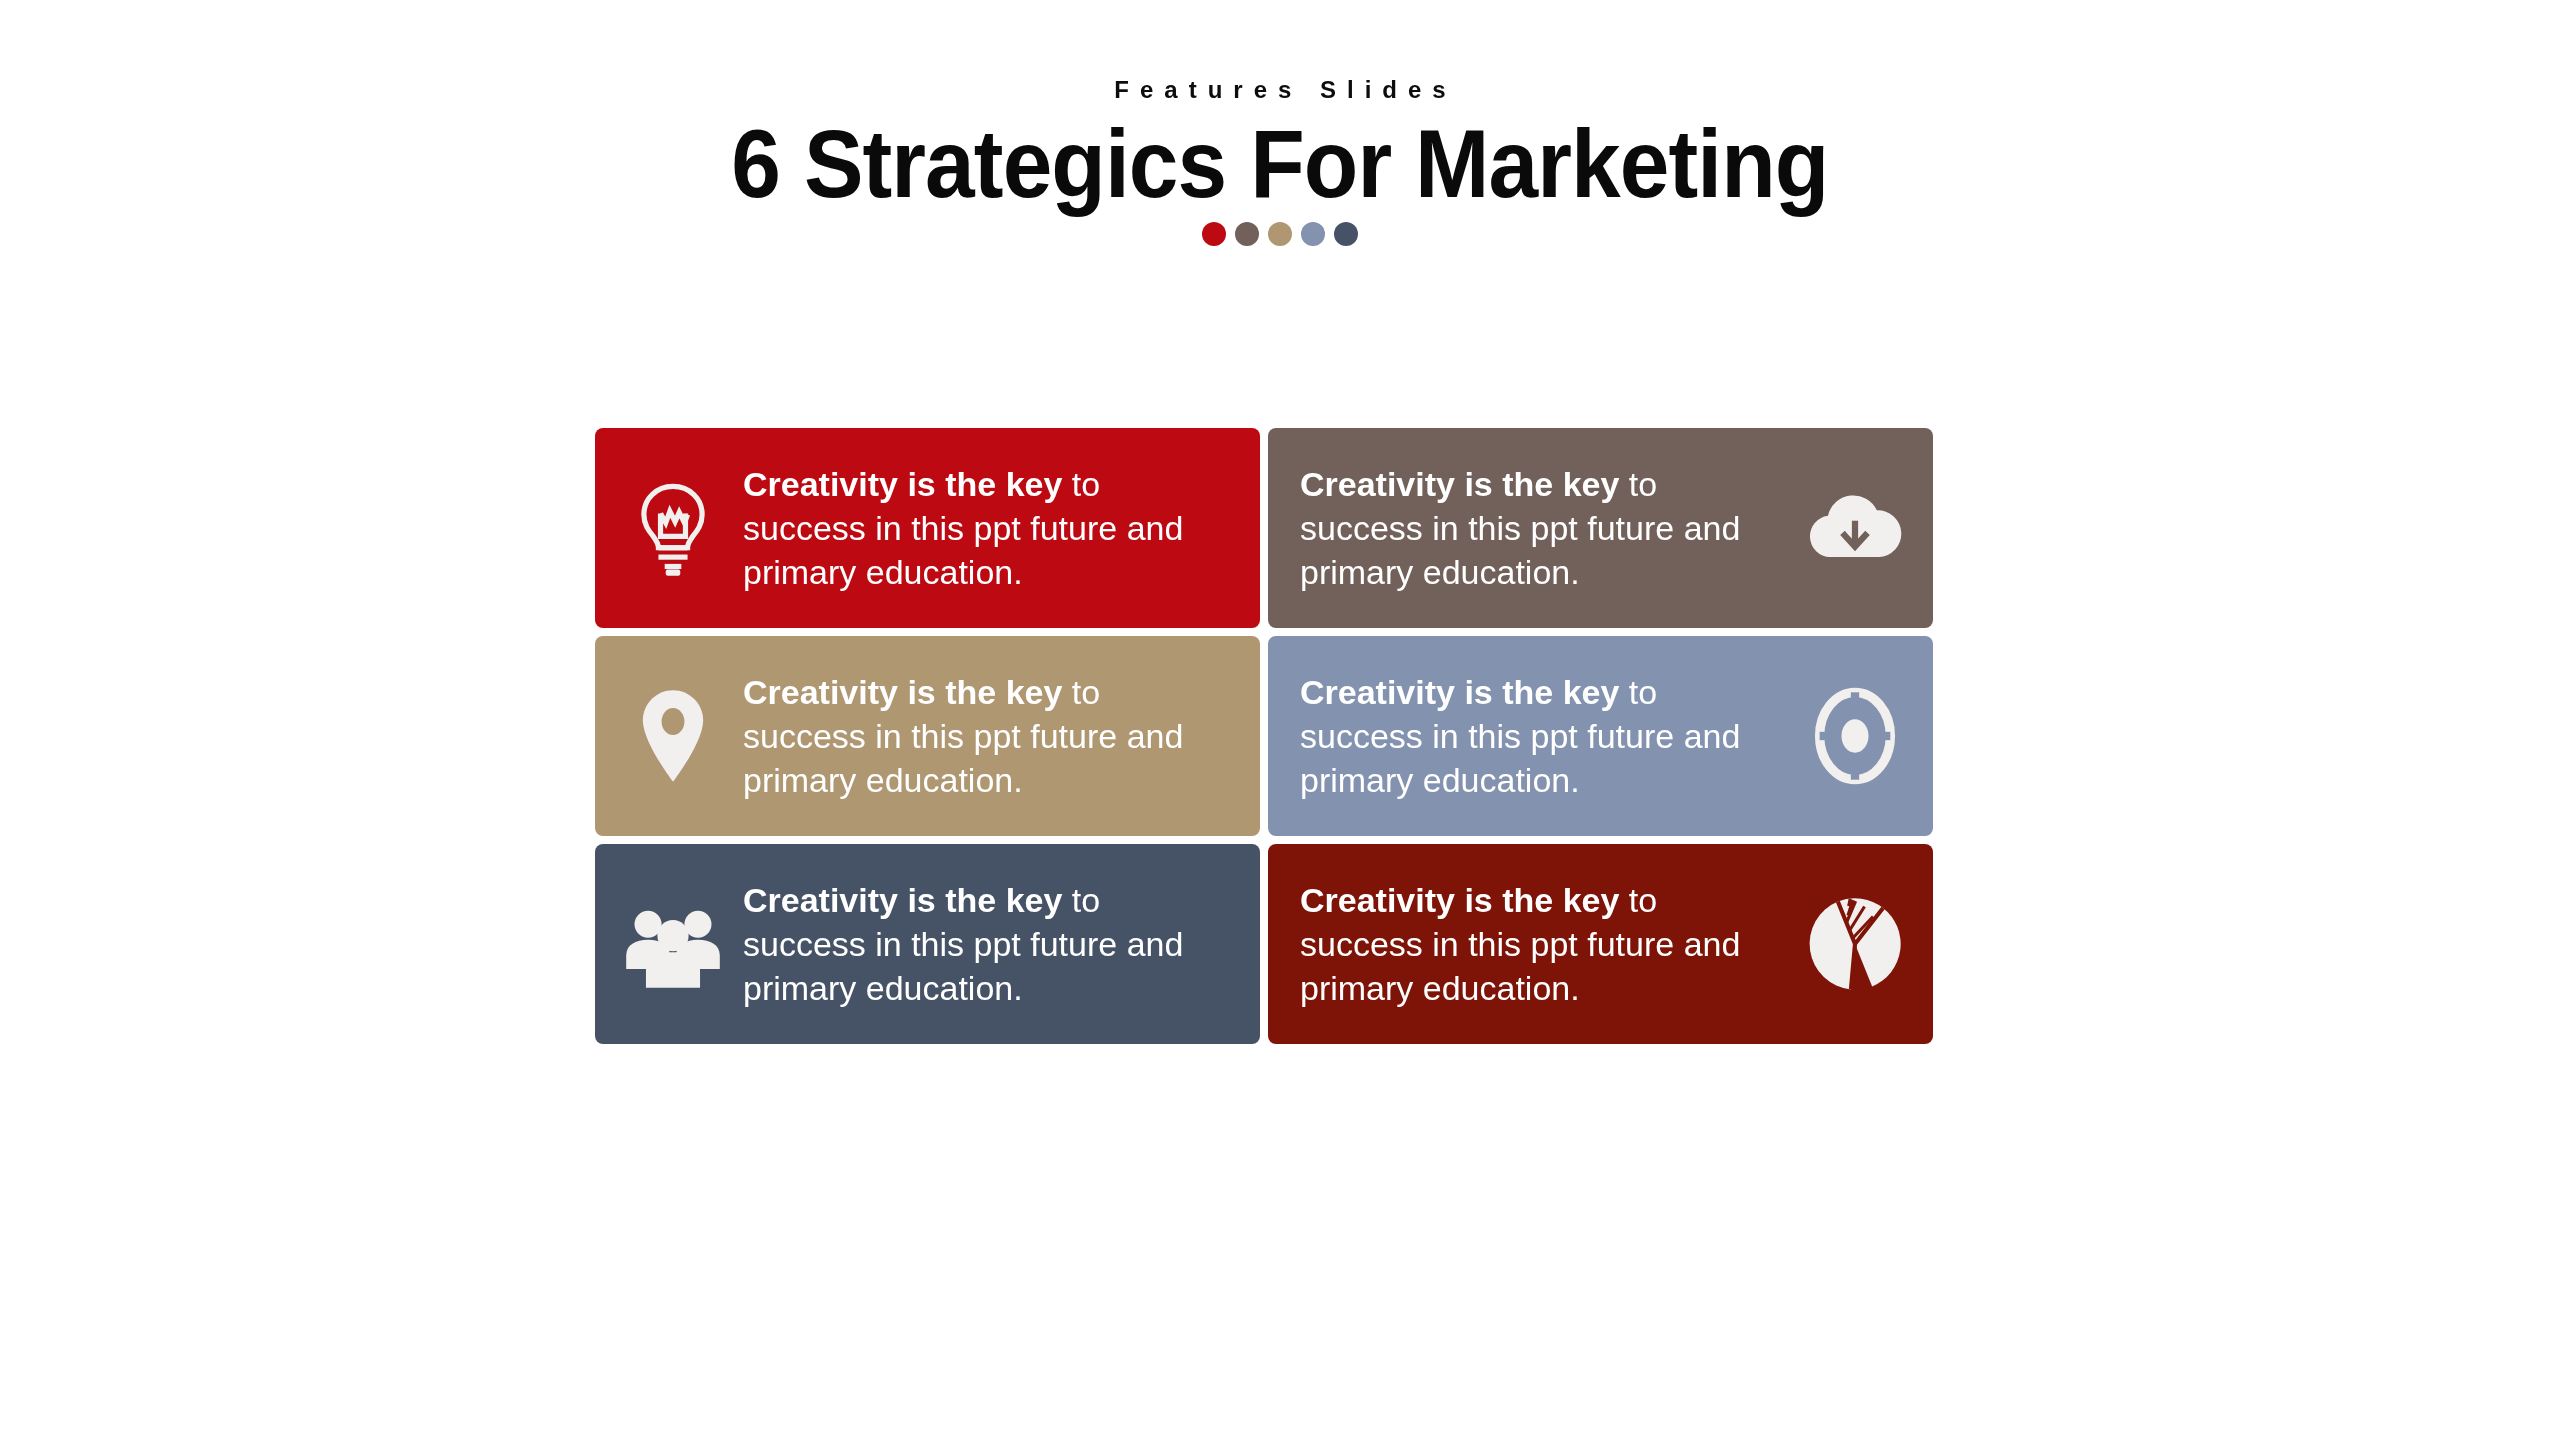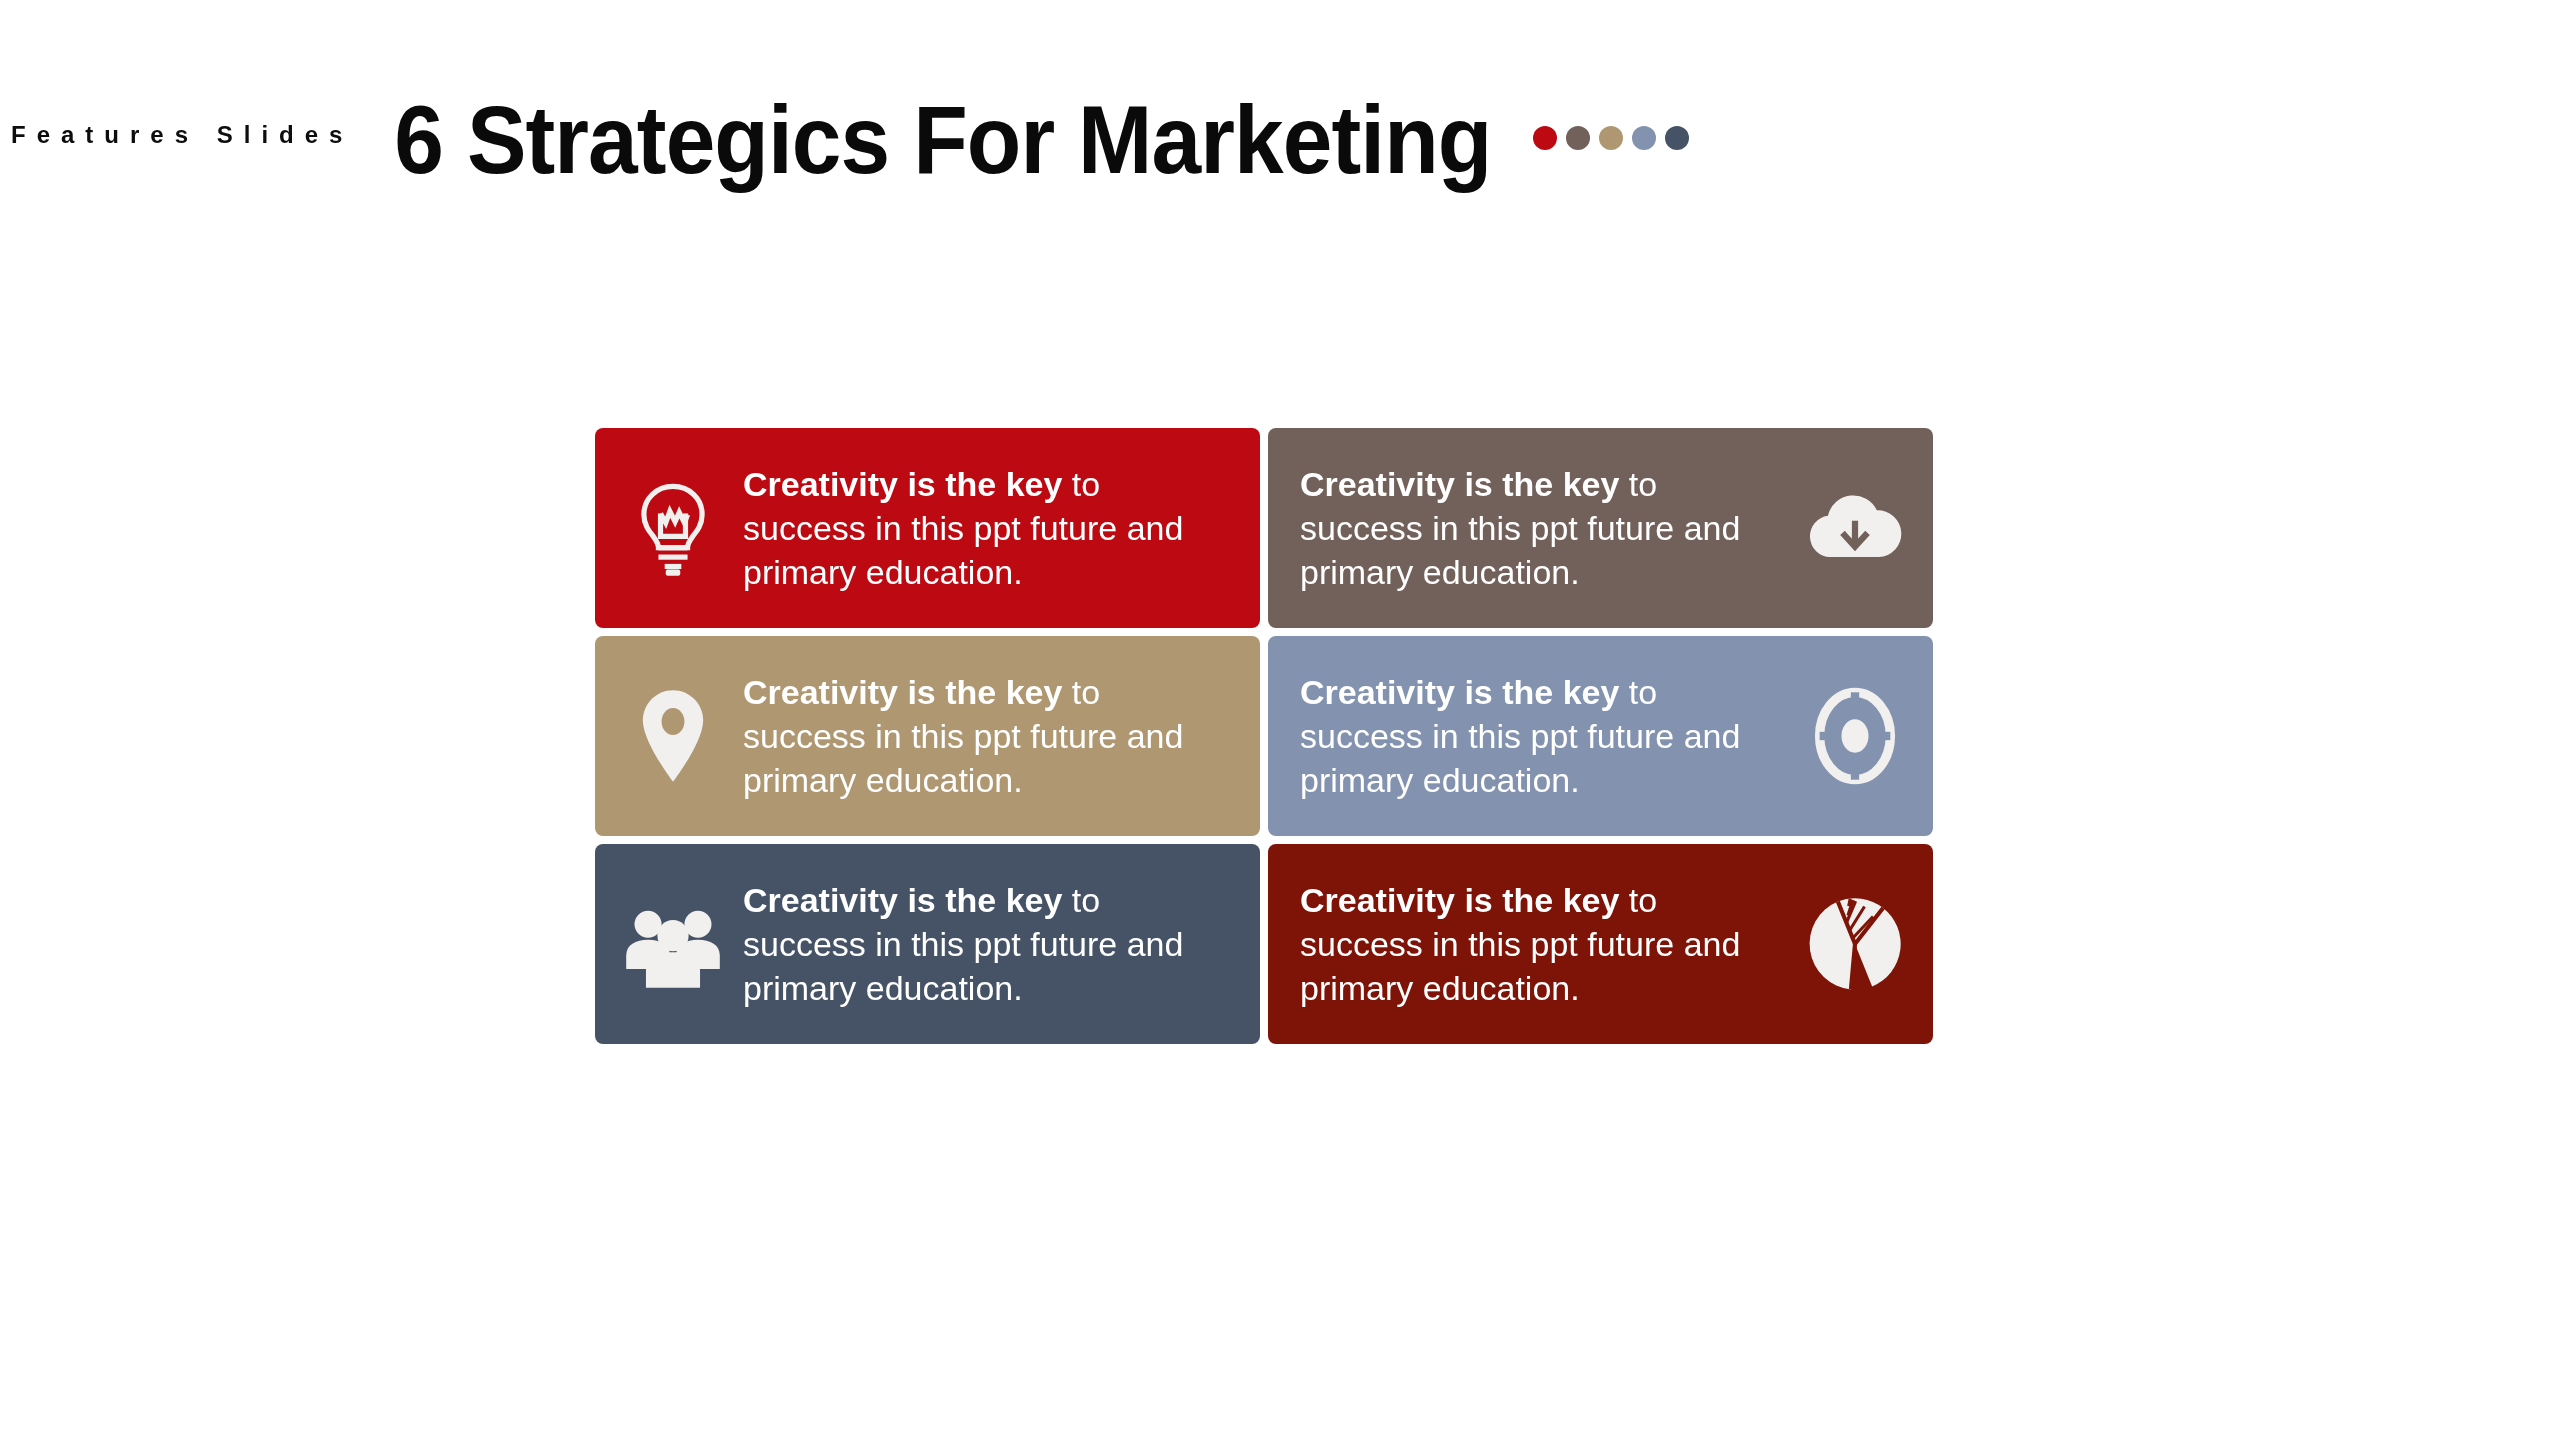--- a/index.html
+++ b/index.html
@@ -12,21 +12,21 @@
   .slide {
     position:relative;
     width:2560px; height:1440px;
     background:#ffffff;
   }
 
   
   .header {
     position:absolute;
     top:78px; left:0; width:2560px;
-    display:flex; flex-direction:row; align-items:center;
+    display:flex; flex-direction:column; align-items:center;
   }
   .eyebrow {
     font-size:24px;
     font-weight:700;
     letter-spacing:11px;
     color:#0d0d0d;
     text-transform:none;
     line-height:1;
     margin-left:11px;
   }

